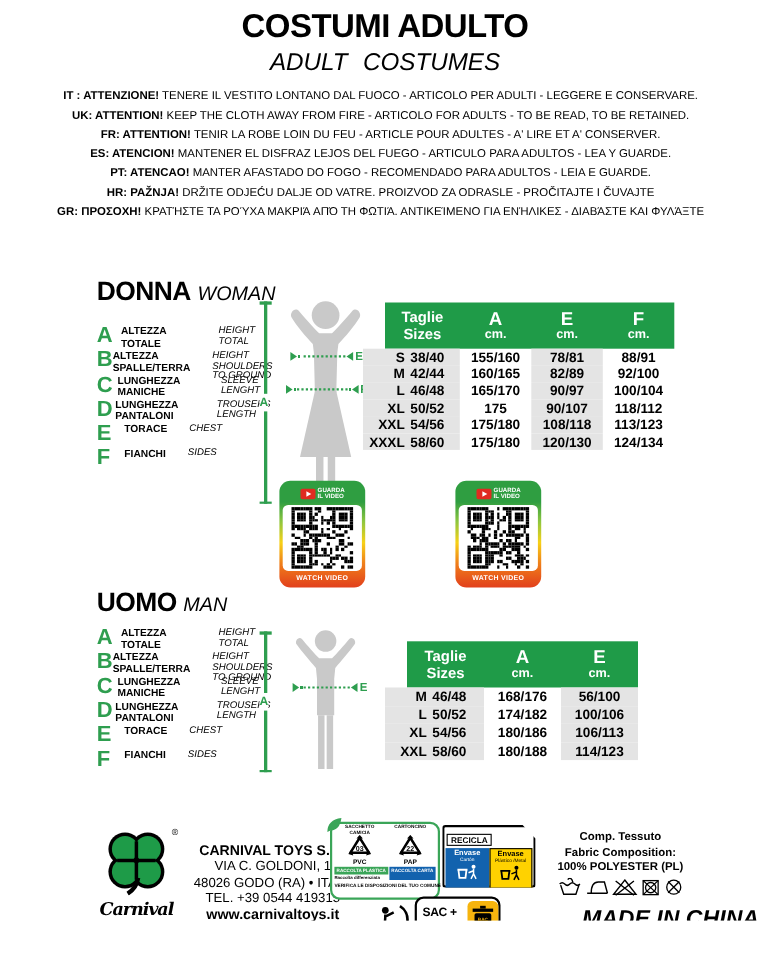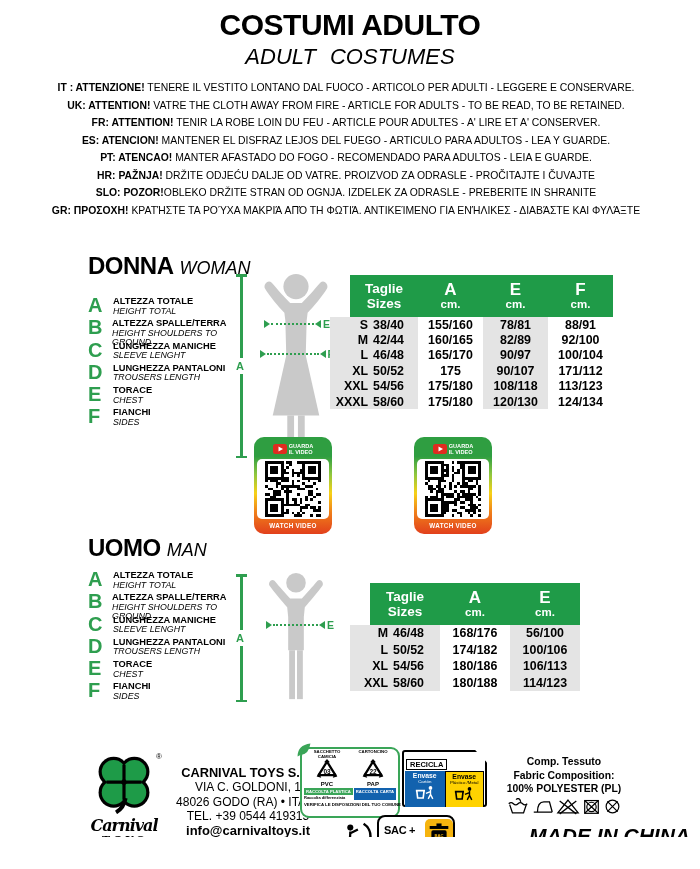--- a/index.html
+++ b/index.html
@@ -27,21 +27,21 @@
 
   
   .sec-heading{position:absolute;left:88px;white-space:nowrap;}
   .sec-it{font-size:24px;font-weight:900;letter-spacing:-.5px;}
   .sec-en{font-size:18px;font-style:italic;margin-left:6px;}
 
   
   .legend{position:absolute;left:88px;width:165px;}
   .measure-item{display:flex;height:22.3px;}
   .mletter{width:25px;font-size:20px;font-weight:900;color:var(--green);line-height:19px;}
-  .mtext{display:flex;flex-direction:column;}
+  .mtext{display:flex;flex-direction:row;gap:20px;}
   .mit{font-size:9.3px;font-weight:bold;line-height:10.5px;}
   .men{font-size:8.8px;font-style:italic;line-height:9.5px;}
 
   
   .figure{position:absolute;}
   .figure svg{position:absolute;}
   .silh{fill:#C9C9C9;}
   .vline{position:absolute;width:2.5px;background:var(--green);}
   .vline::before,.vline::after{content:"";position:absolute;left:-4.5px;width:11.5px;height:2.5px;background:var(--green);}
   .vline::before{top:0}.vline::after{bottom:0}
@@ -143,32 +143,31 @@
 
 <div class="sheet">
 
   <div class="title">COSTUMI ADULTO</div>
   <div class="subtitle">ADULT COSTUMES</div>
 
   <div class="warnings">
 
       <div class="warning-line"><b>IT : ATTENZIONE!</b><span> TENERE IL VESTITO LONTANO DAL FUOCO - ARTICOLO PER ADULTI - LEGGERE E CONSERVARE.</span></div>
 
-      <div class="warning-line"><b>UK: ATTENTION!</b><span> VATRE THE CLOTH AWAY FROM FIRE - ARTICLE FOR ADULTS - TO BE READ, TO BE RETAINED.</span></div>
+      <div class="warning-line"><b>UK: ATTENTION!</b><span> KEEP THE CLOTH AWAY FROM FIRE - ARTICOLO FOR ADULTS - TO BE READ, TO BE RETAINED.</span></div>
 
       <div class="warning-line"><b>FR: ATTENTION!</b><span> TENIR LA ROBE LOIN DU FEU - ARTICLE POUR ADULTES  - A' LIRE ET A' CONSERVER.</span></div>
 
 
       <div class="warning-line"><b>ES: ATENCION!</b><span> MANTENER EL DISFRAZ LEJOS DEL FUEGO -  ARTICULO PARA ADULTOS - LEA Y GUARDE.</span></div>
 
       <div class="warning-line"><b>PT: ATENCAO!</b><span> MANTER AFASTADO DO FOGO - RECOMENDADO PARA ADULTOS - LEIA E GUARDE.</span></div>
 
       <div class="warning-line"><b>HR: PAŽNJA!</b><span> DRŽITE ODJEĆU DALJE OD VATRE. PROIZVOD ZA ODRASLE - PROČITAJTE I ČUVAJTE</span></div>
 
-      <div class="warning-line"><b>SLO: POZOR!</b><span>OBLEKO DRŽITE STRAN OD OGNJA. IZDELEK ZA ODRASLE - PREBERITE IN SHRANITE</span></div>
 
       <div class="warning-line"><b>GR: ΠΡΟΣΟΧΗ!</b><span> ΚΡΑΤΉΣΤΕ ΤΑ ΡΟΎΧΑ ΜΑΚΡΙΆ ΑΠΌ ΤΗ ΦΩΤΙΆ. ΑΝΤΙΚΕΊΜΕΝΟ ΓΙΑ ΕΝΉΛΙΚΕΣ - ΔΙΑΒΆΣΤΕ ΚΑΙ ΦΥΛΆΞΤΕ</span></div>
     </div>
 
   <div class="sec-heading" style="top:252px;">
     <span class="sec-it">DONNA</span><span class="sec-en">WOMAN</span>
   </div>
 
   <div class="legend" style="top:296px;">
 
@@ -302,21 +301,21 @@
           <div class="td valc">100/104</div>
         </div>
 
         <div class="tr">
           <div class="td sizes-col shade">
             <b>XL</b>
             <span>50/52</span>
           </div>
           <div class="td valc">175</div>
           <div class="td valc shade">90/107</div>
-          <div class="td valc">171/112</div>
+          <div class="td valc">118/112</div>
         </div>
 
         <div class="tr">
           <div class="td sizes-col shade">
             <b>XXL</b>
             <span>54/56</span>
           </div>
           <div class="td valc">175/180</div>
           <div class="td valc shade">108/118</div>
           <div class="td valc">113/123</div>
@@ -1403,20 +1402,21 @@
     </svg>
     <div class="logo-script">Carnival</div>
     <div class="logo-toys">TOYS</div>
   </div>
 
   <div class="address">
     <div class="addr-name">CARNIVAL TOYS S.r.l.</div>
     <div class="addr-line">VIA C. GOLDONI, 1</div>
     <div class="addr-line">48026 GODO (RA) • ITALY</div>
     <div class="addr-line">TEL. +39 0544 419315</div>
+    <div class="addr-web">www.carnivaltoys.it</div>
     <div class="addr-mail">info@carnivaltoys.it</div>
   </div>
 
   <div class="recycle-box">
     <svg class="leaf" width="16" height="16" viewBox="0 0 20 20">
       <path d="M2,18 Q2,4 18,2 Q16,16 6,16 Z" fill="#3aa558"></path>
     </svg>
     <div class="rec-items">
 
         <div class="rec-item">

